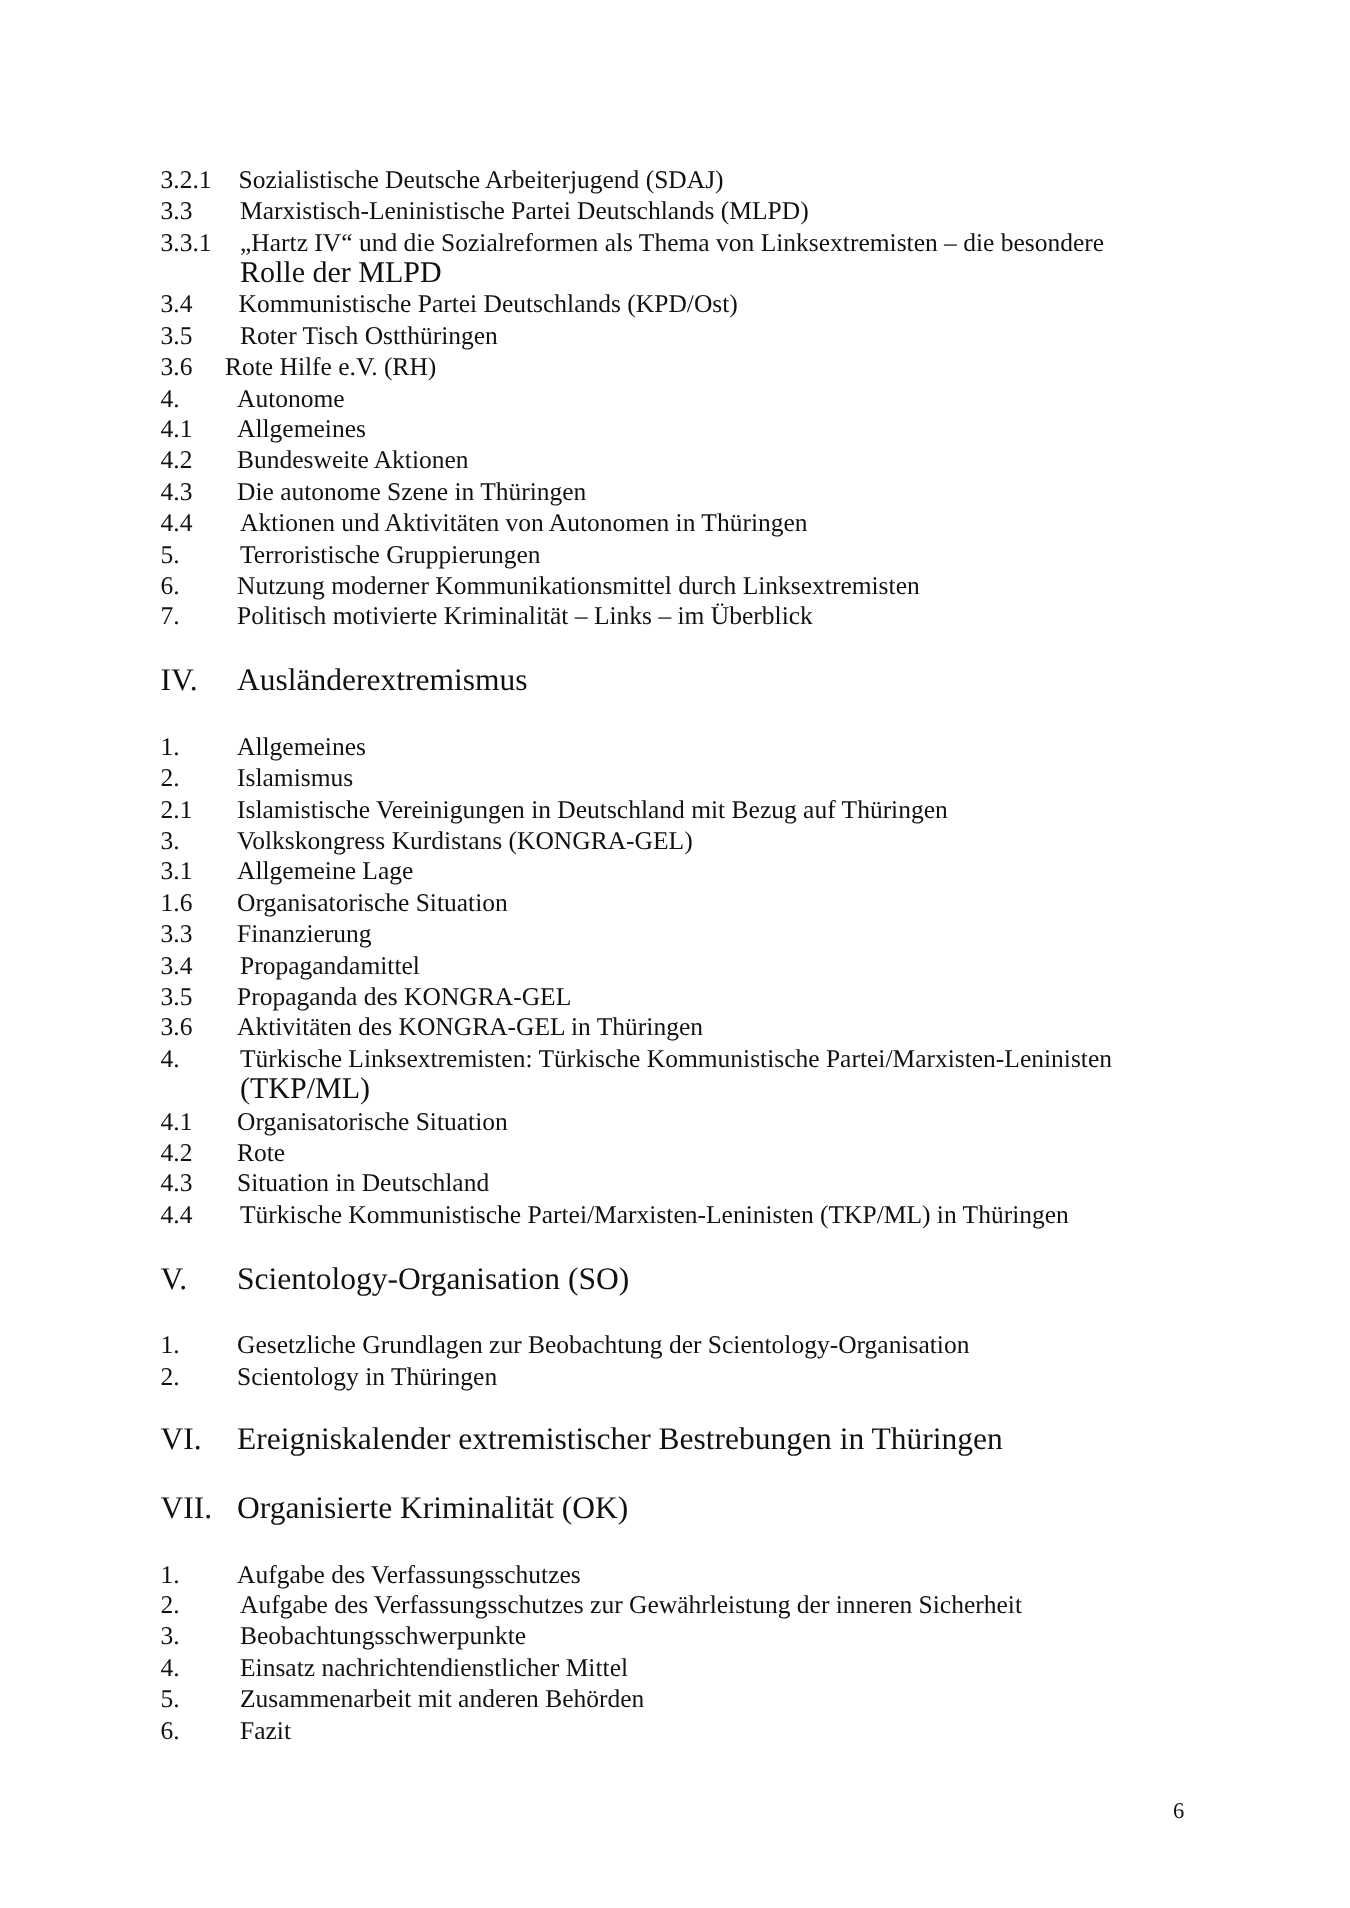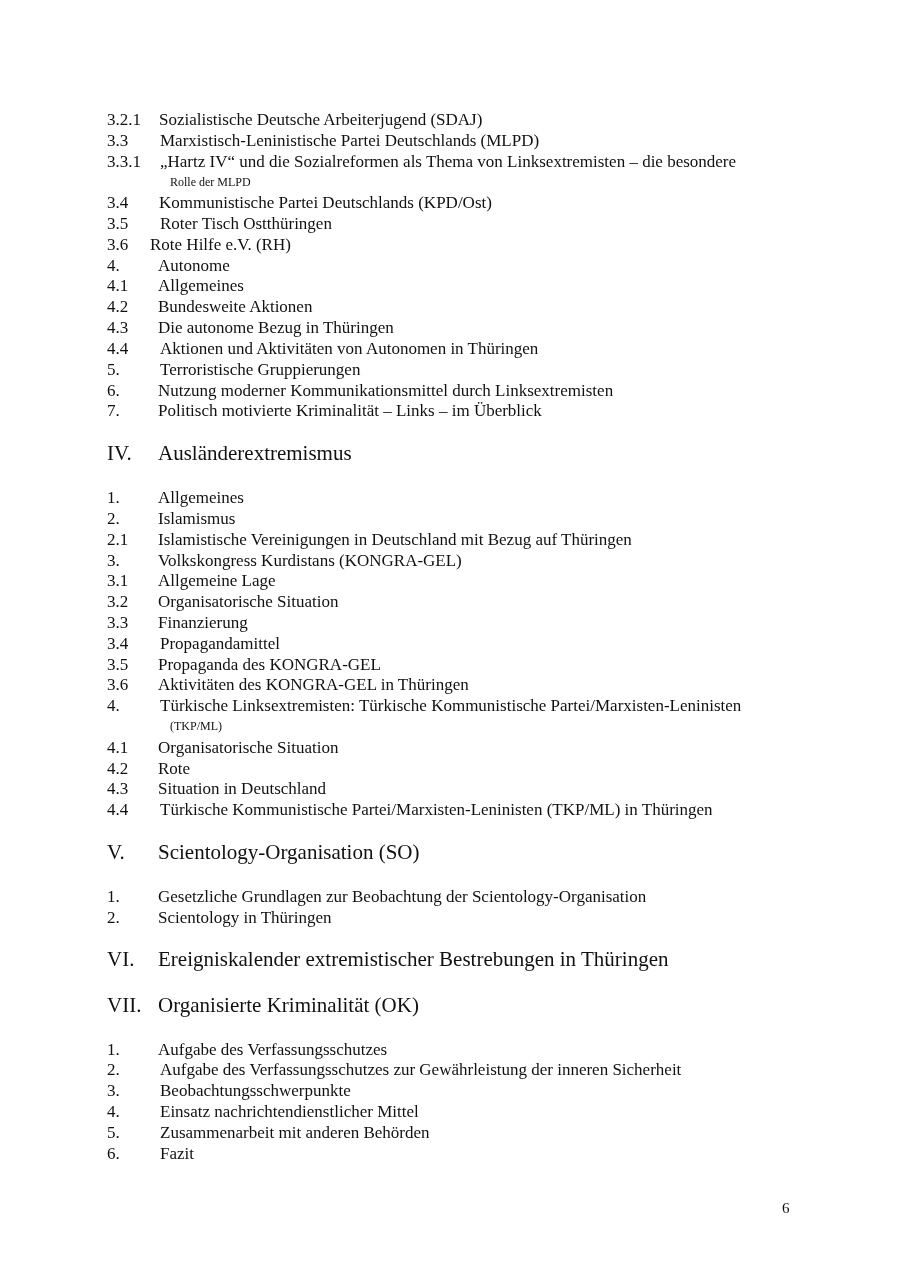--- a/index.html
+++ b/index.html
@@ -2,21 +2,21 @@
 <html><head>
   <meta charset="utf-8">
   <style>
     html, body { margin: 0; padding: 0; background: #ffffff; }
     body { width: 900px; height: 1272px; position: relative; overflow: hidden;
            font-family: "Liberation Serif", "DejaVu Serif", serif; color: #111111; }
     .page { position: absolute; left: 0; top: 0; width: 900px; height: 1244px; background: #ffffff; padding-left: 20px; }
     .row { position: absolute; left: 107px; width: 700px; font-size: 17px; line-height: 21px; white-space: nowrap; }
     .num { position: absolute; left: 0; top: 0; }
     .txt { position: absolute; left: 52px; top: 0; }
-    .cont { position: absolute; left: 160px; font-size: 12px; line-height: 21px; white-space: nowrap; margin-left: 10px; }
+    .cont { position: absolute; left: 160px; font-size: 20px; line-height: 21px; white-space: nowrap; }
     .heading { position: absolute; left: 107px; width: 700px; font-size: 21px; line-height: 26px; white-space: nowrap; }
     .heading .txt { left: 51px; }
     .pageno { position: absolute; left: 782px; top: 1199px; font-size: 15px; line-height: 18px; }
   </style>
 </head>
 <body>
 
 <div class="page">
 
   <div class="row" style="top:109px">
@@ -51,21 +51,21 @@
   <div class="row" style="top:275px">
     <span class="num">4.1</span>
     <span class="txt" style="left:51px">Allgemeines</span>
   </div>
   <div class="row" style="top:296px">
     <span class="num">4.2</span>
     <span class="txt" style="left:51px">Bundesweite Aktionen</span>
   </div>
   <div class="row" style="top:317px">
     <span class="num">4.3</span>
-    <span class="txt" style="left:51px">Die autonome Bezug in Thüringen</span>
+    <span class="txt" style="left:51px">Die autonome Szene in Thüringen</span>
   </div>
   <div class="row" style="top:338px">
     <span class="num">4.4</span>
     <span class="txt" style="left:53px">Aktionen und Aktivitäten von Autonomen in Thüringen</span>
   </div>
   <div class="row" style="top:359px">
     <span class="num">5.</span>
     <span class="txt" style="left:53px">Terroristische Gruppierungen</span>
   </div>
   <div class="row" style="top:380px">
@@ -96,21 +96,21 @@
   </div>
   <div class="row" style="top:550px">
     <span class="num">3.</span>
     <span class="txt" style="left:51px">Volkskongress Kurdistans (KONGRA-GEL)</span>
   </div>
   <div class="row" style="top:570px">
     <span class="num">3.1</span>
     <span class="txt" style="left:51px">Allgemeine Lage</span>
   </div>
   <div class="row" style="top:591px">
-    <span class="num">3.2</span>
+    <span class="num">1.6</span>
     <span class="txt" style="left:51px">Organisatorische Situation</span>
   </div>
   <div class="row" style="top:612px">
     <span class="num">3.3</span>
     <span class="txt" style="left:51px">Finanzierung</span>
   </div>
   <div class="row" style="top:633px">
     <span class="num">3.4</span>
     <span class="txt" style="left:53px">Propagandamittel</span>
   </div>

